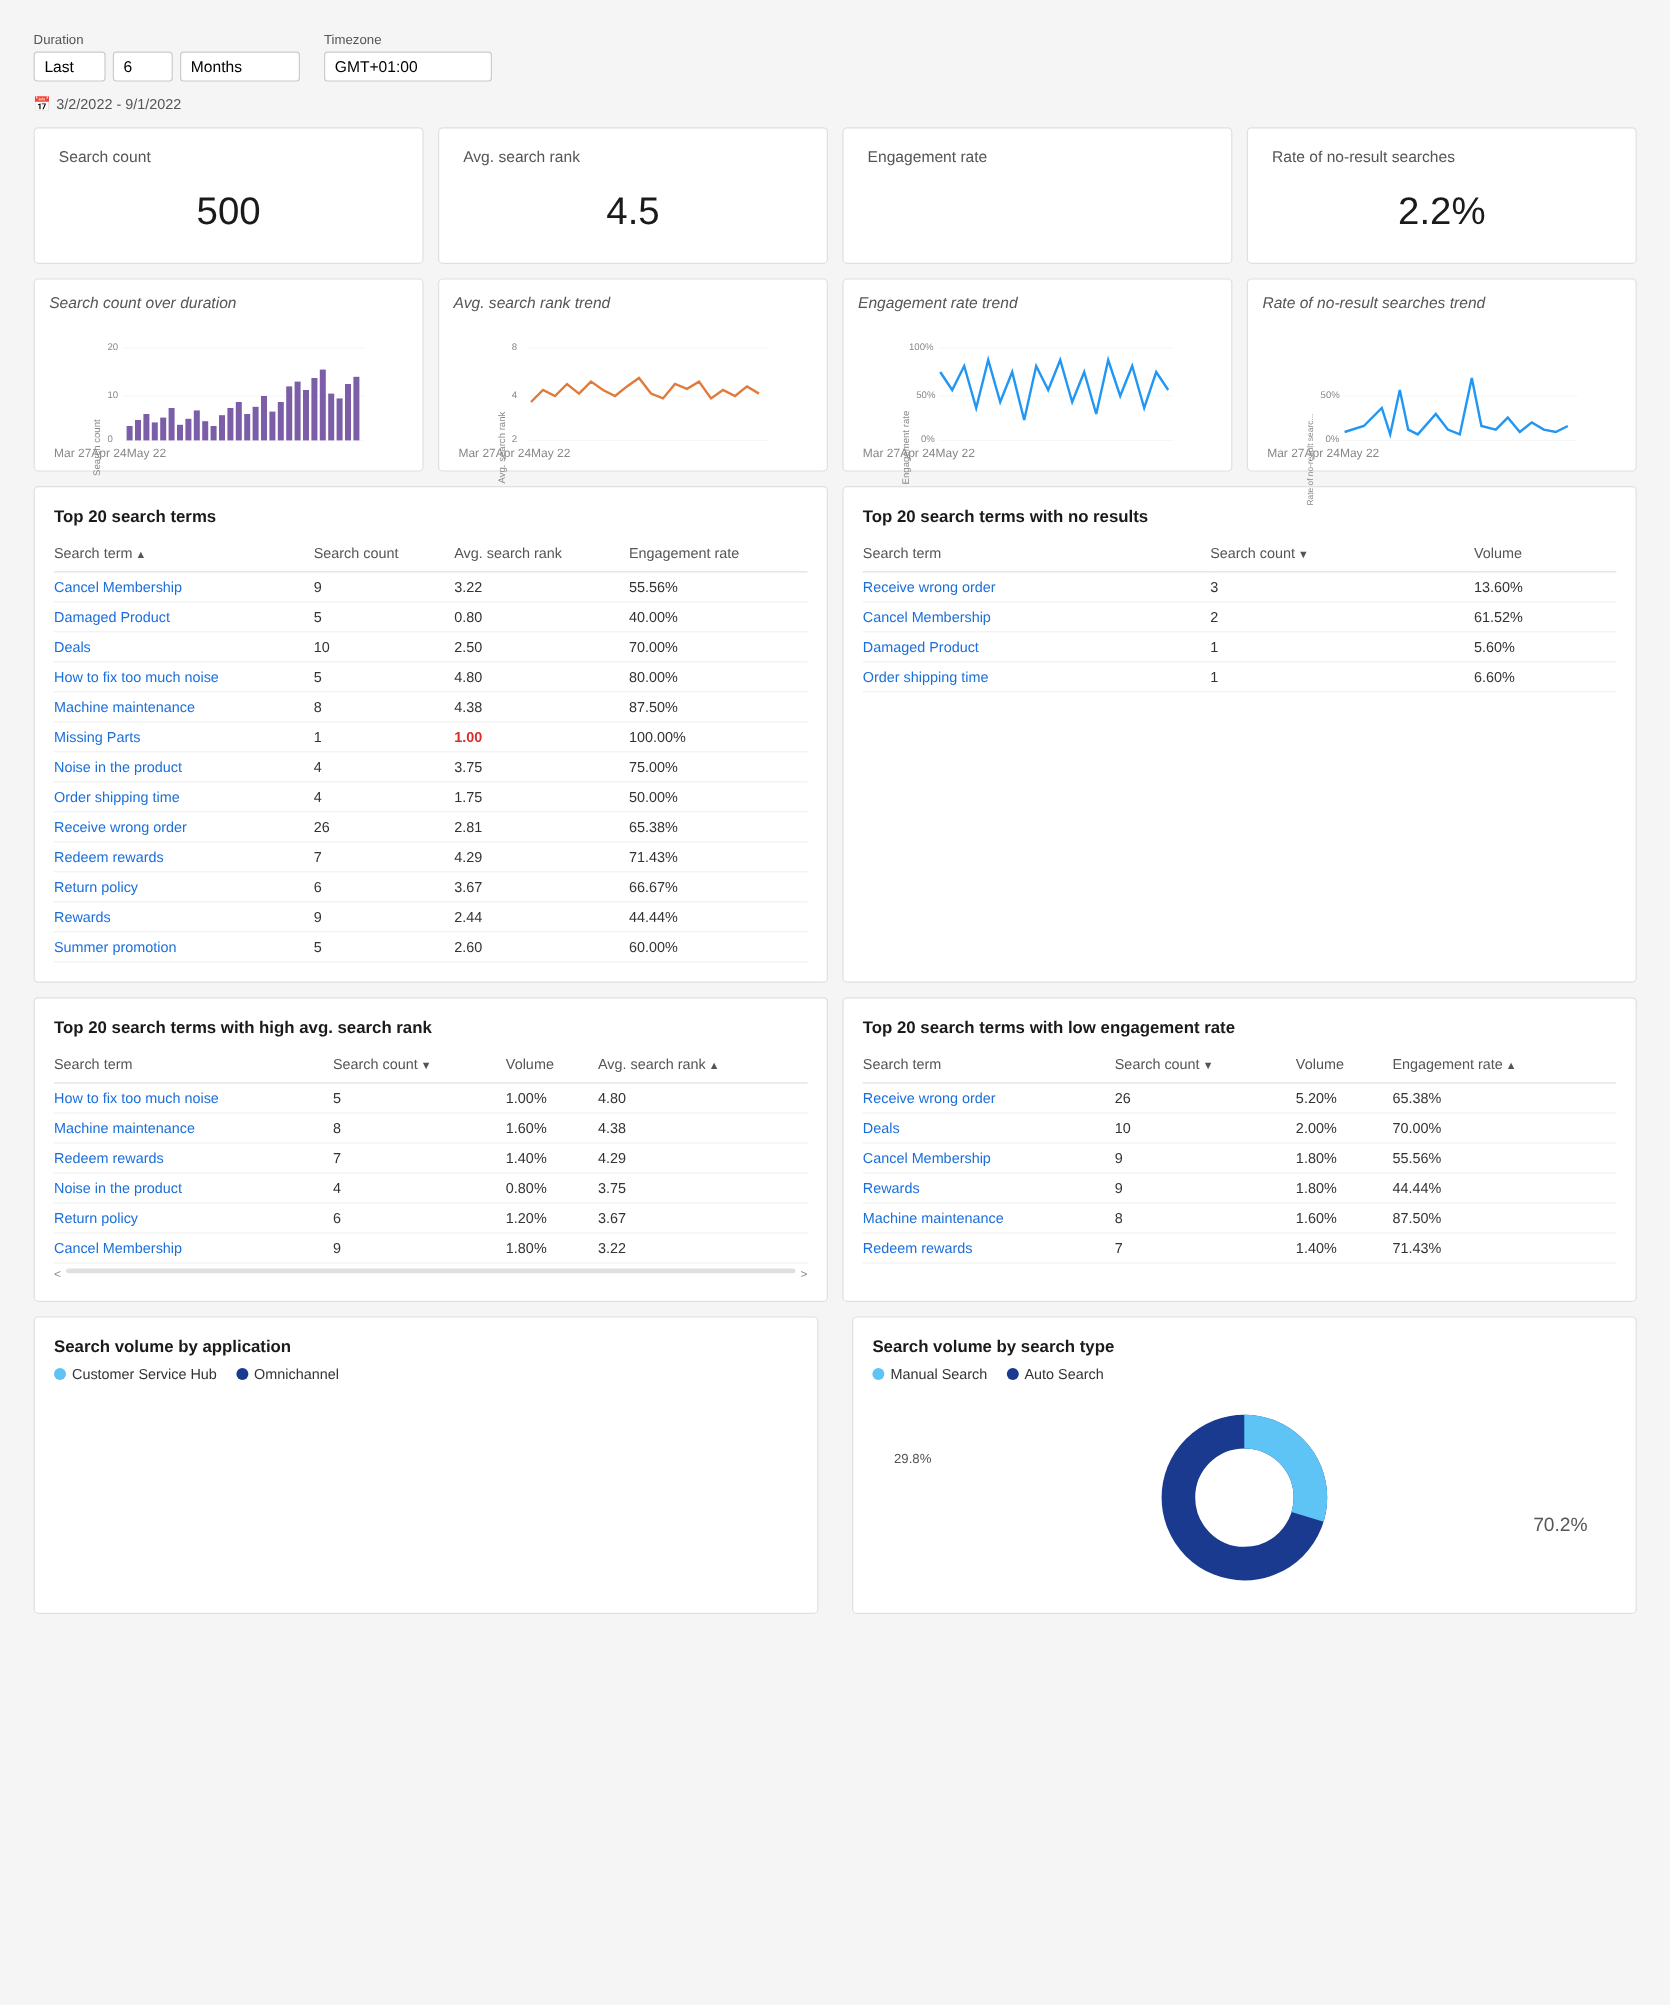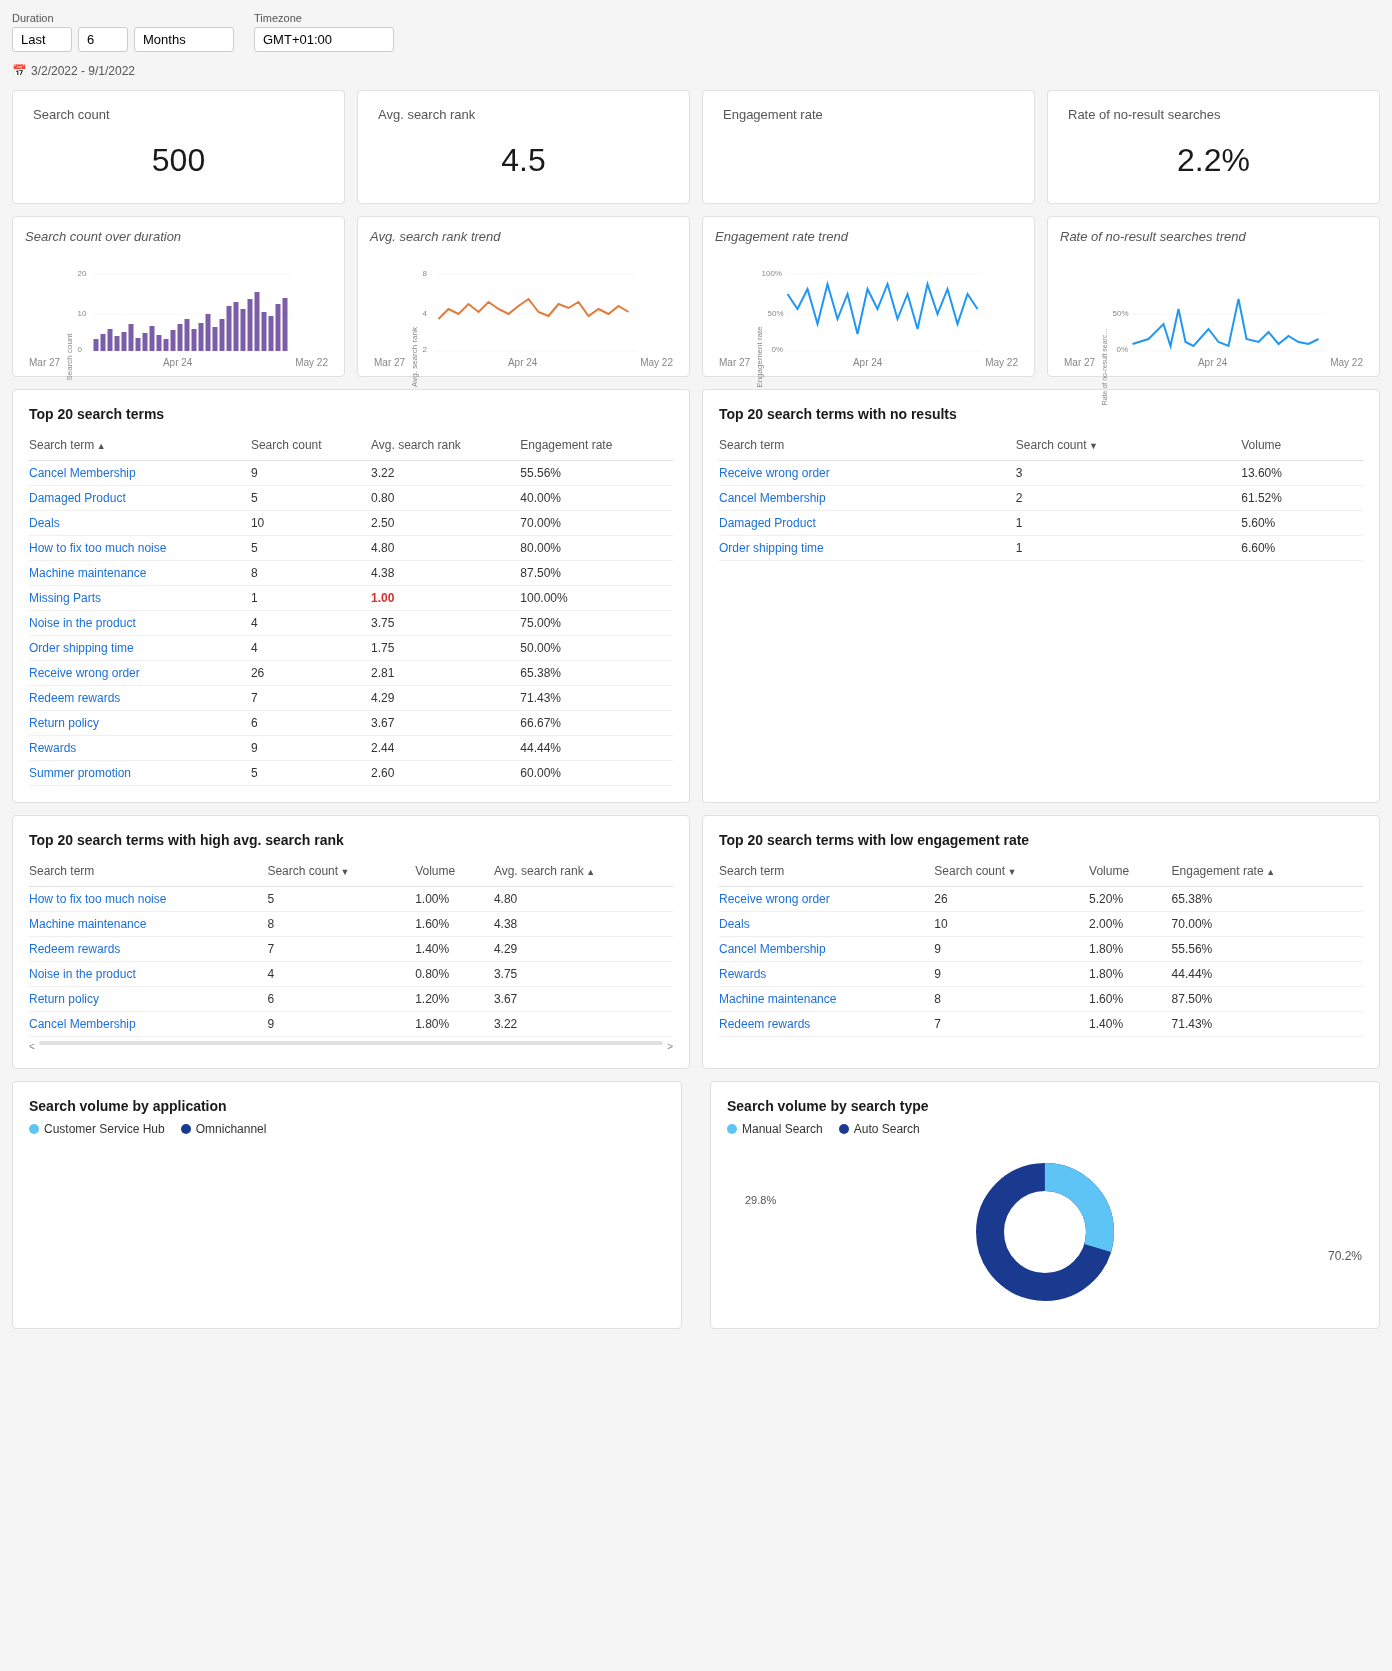--- a/index.html
+++ b/index.html
@@ -1,17 +1,17 @@
 <!DOCTYPE html>
 <html><head>
   <meta charset="utf-8">
   <style>
     * { box-sizing: border-box; margin: 0; padding: 0; }
     body { font-family: 'Segoe UI', Arial, sans-serif; background: #f5f5f5; font-size: 13px; color: #333; }
-    .page { padding: 12px; max-width: 1392px; }
+    .page { padding: 28px; max-width: 1392px; }
     
     
     .header-controls { display: flex; align-items: center; gap: 20px; margin-bottom: 12px; flex-wrap: wrap; }
     .control-group { display: flex; flex-direction: column; }
     .control-label { font-size: 11px; color: #555; margin-bottom: 3px; }
     .control-row { display: flex; align-items: center; gap: 6px; }
     select, .select-box { border: 1px solid #ccc; background: white; padding: 4px 8px; border-radius: 3px; font-size: 13px; cursor: pointer; appearance: none; -webkit-appearance: none; }
     .date-range { font-size: 12px; color: #555; margin-top: 4px; display: flex; align-items: center; gap: 4px; }
     
     
@@ -42,21 +42,21 @@
     .donut-section { display: grid; grid-template-columns: 1fr 1fr; gap: 28px; margin-bottom: 12px; }
     .donut-card { background: white; border: 1px solid #e0e0e0; border-radius: 4px; padding: 16px; }
     .donut-card-title { font-size: 14px; font-weight: 600; color: #1a1a1a; margin-bottom: 8px; }
     .legend { display: flex; gap: 16px; margin-bottom: 16px; }
     .legend-item { display: flex; align-items: center; gap: 5px; font-size: 12px; }
     .legend-dot { width: 10px; height: 10px; border-radius: 50%; }
     .donut-container { display: flex; justify-content: center; align-items: center; position: relative; height: 160px; text-align: center; }
     
     
     svg { overflow: visible; }
-    .x-axis-labels { display: flex; justify-content: space-between; padding: 0 4px; }
+    .x-axis-labels { display: flex; padding: 0 4px; }
     .x-label { font-size: 10px; color: #888; }
     
     .scrollbar-hint { display: flex; gap: 4px; margin-top: 4px; }
     .scrollbar-track { height: 4px; background: #e0e0e0; border-radius: 2px; flex: 1; }
     .scrollbar-arrow { font-size: 10px; color: #888; cursor: pointer; }
   </style>
 </head>
 <body>
 
 <div class="page">
@@ -496,18 +496,18 @@
           <span>Auto Search</span>
         </div>
       </div>
       <div class="donut-container">
         <svg width="160" height="160" viewBox="0 0 160 160">
 
           <circle cx="80" cy="80" r="55" fill="none" stroke="#1a3a8f" stroke-width="28"></circle>
           <circle cx="80" cy="80" r="55" fill="none" stroke="#5ec4f5" stroke-width="28" stroke-dasharray="102.5 242.4" stroke-dashoffset="0" transform="rotate(-90 80 80)"></circle>
         </svg>
         <div style="position:absolute; left:18px; top:30%; transform:translateY(-50%); font-size:11px; color:#555">29.8%</div>
-        <div style="position:absolute; right:1px; top:65%; transform:translateY(-50%); font-size:12px; color:#555">70.2%</div>
+        <div style="position:absolute; right:24px; top:65%; transform:translateY(-50%); font-size:16px; color:#555">70.2%</div>
       </div>
     </div>
   </div>
 
 </div>
 
 </body></html>

